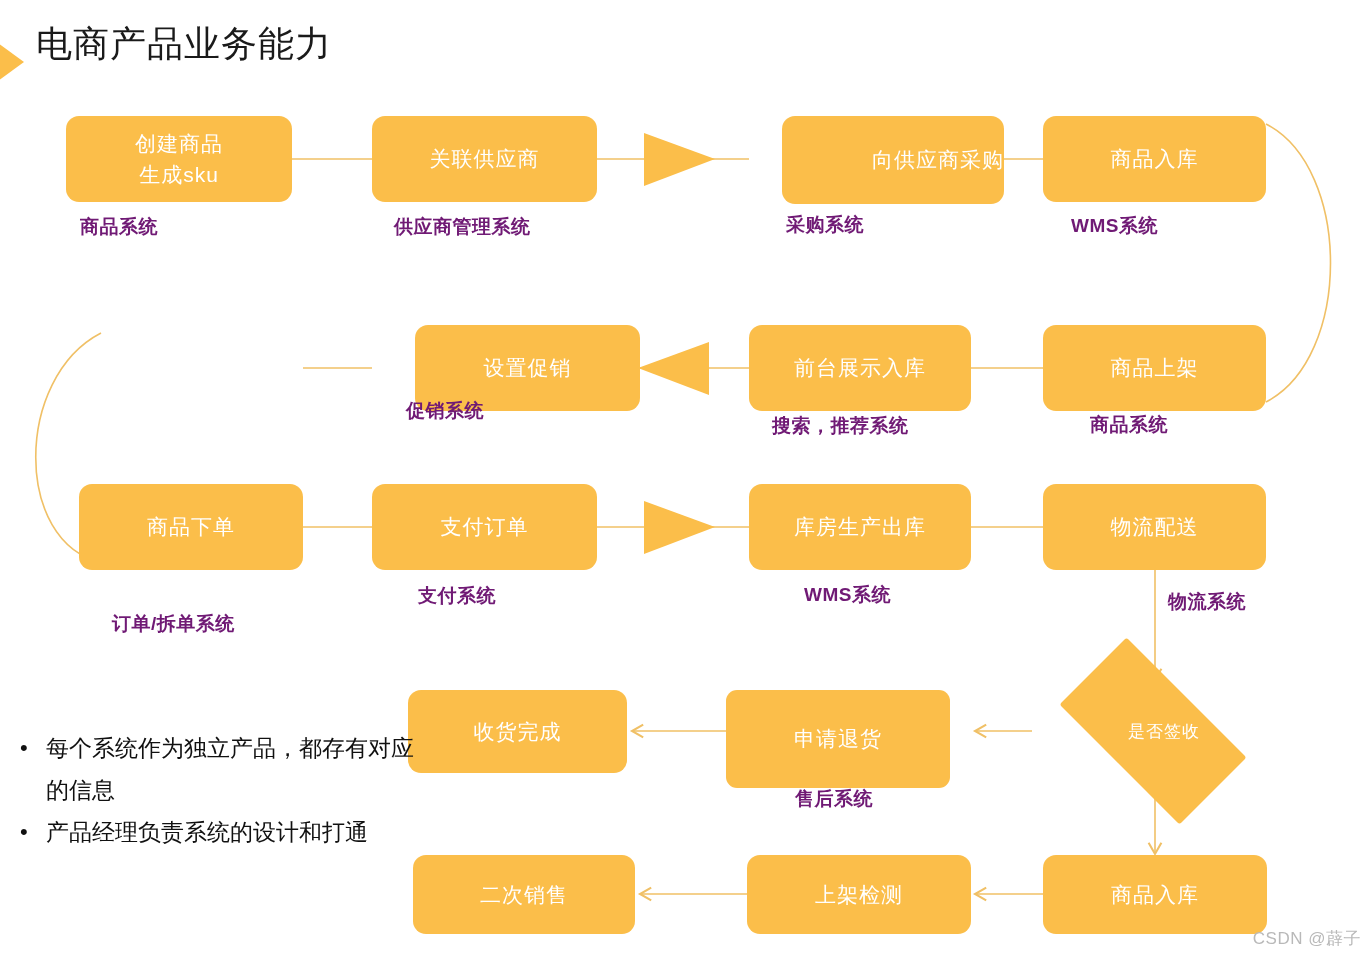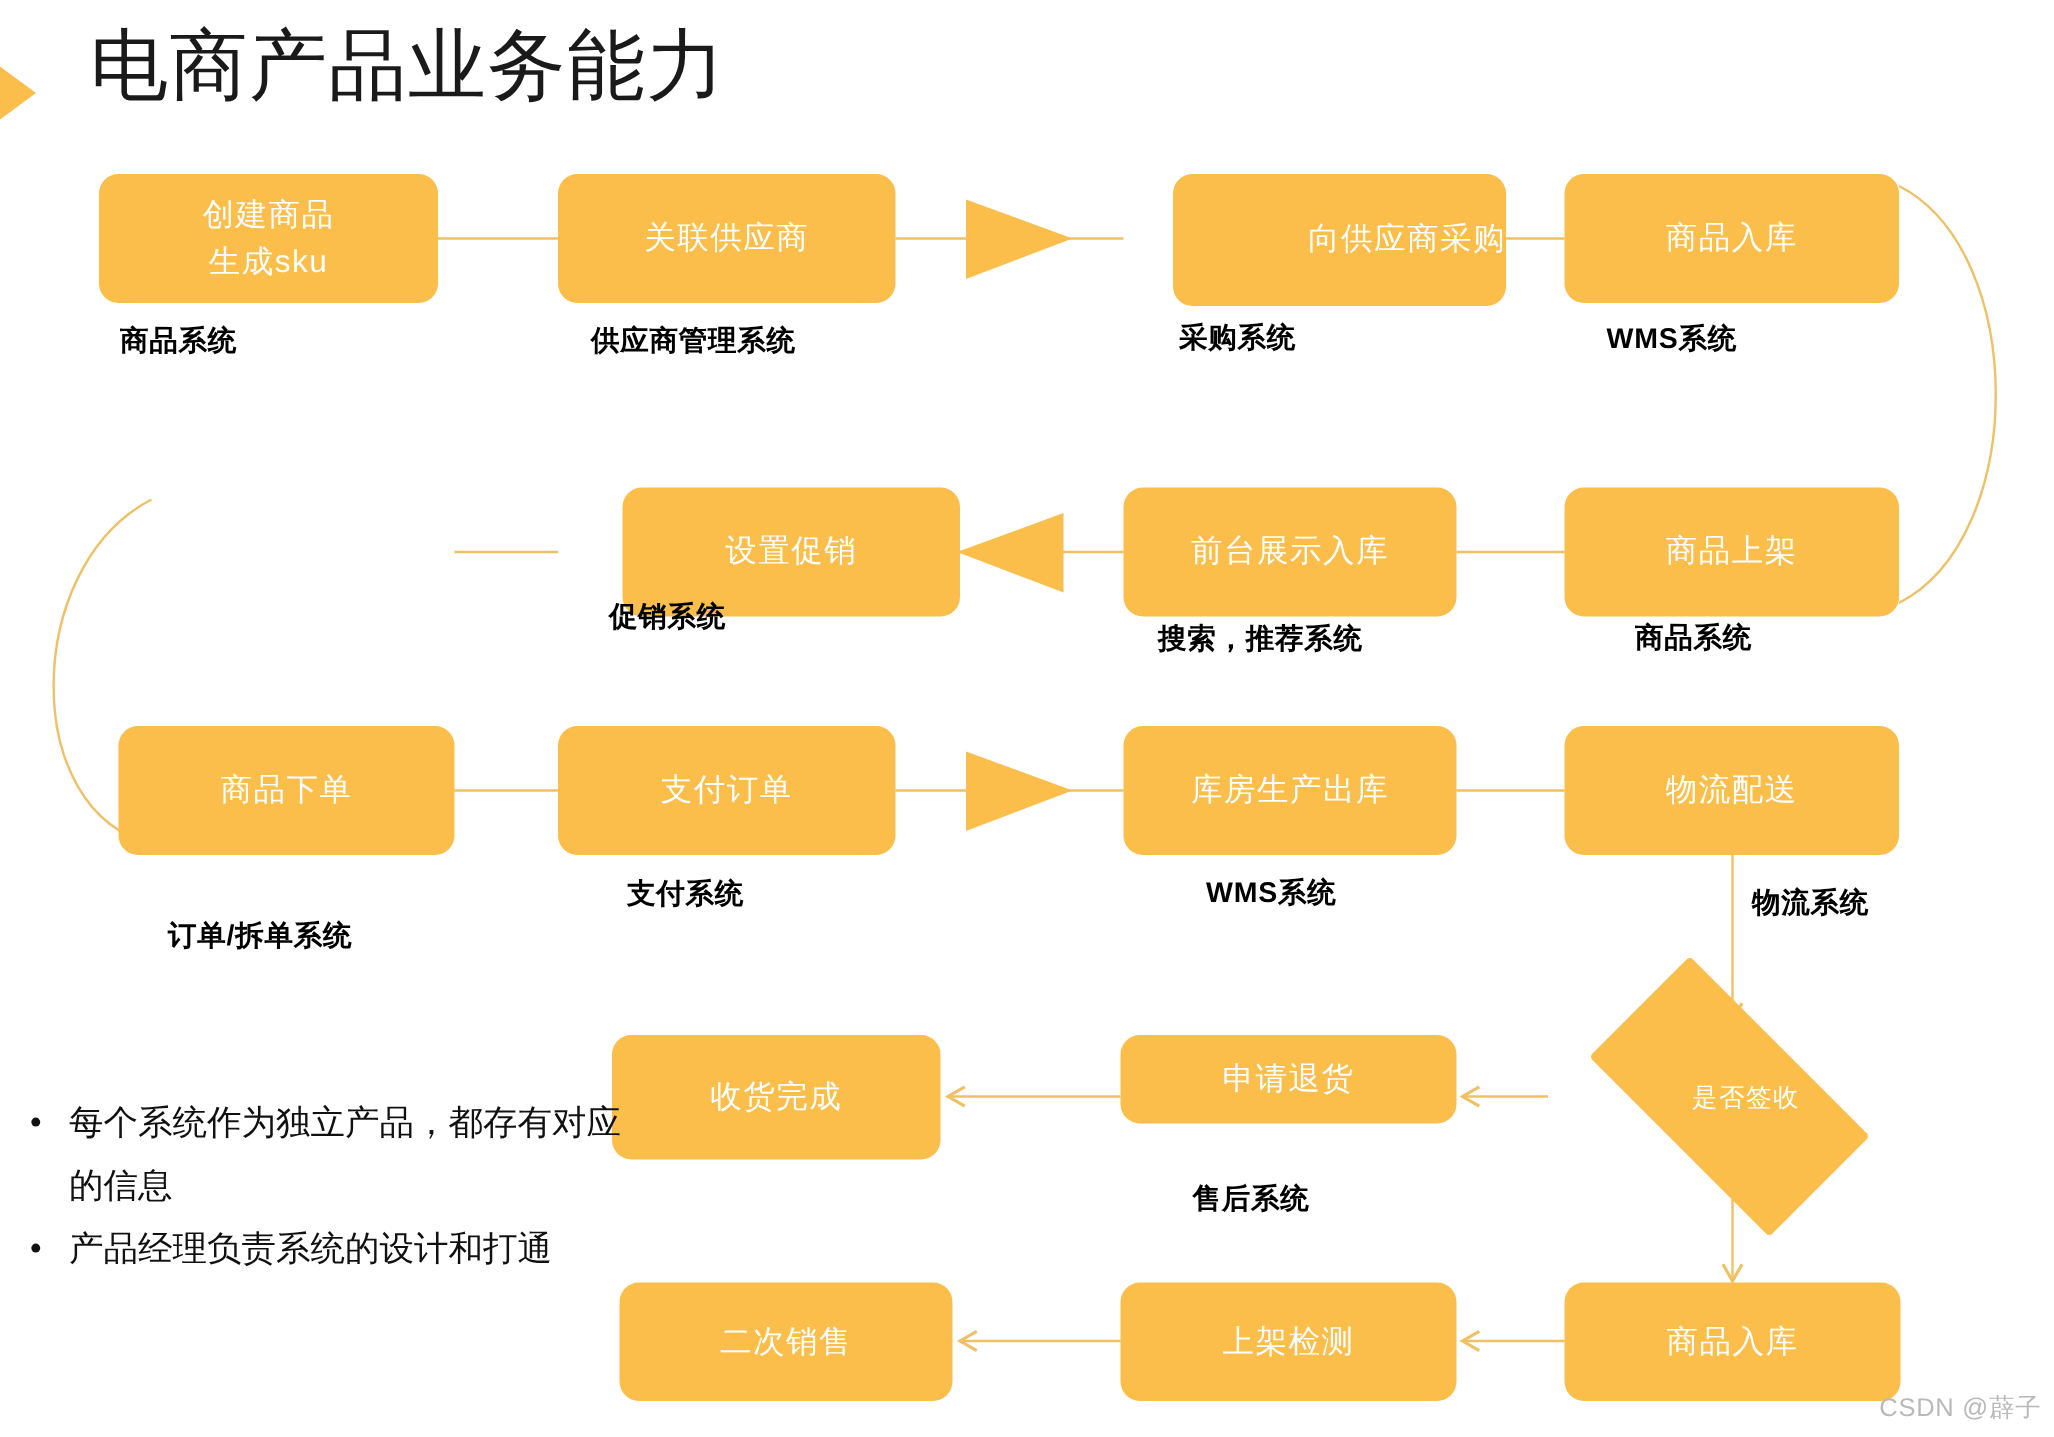--- a/index.html
+++ b/index.html
@@ -18,22 +18,22 @@
   #title-marker{
     position:absolute;
     left:-6px; top:40px;
     width:0;height:0;
     border-top:22px solid transparent;
     border-bottom:22px solid transparent;
     border-left:30px solid #FBBE4A;
   }
   #page-title{
     position:absolute;
-    left:60px; top:11px;
-    font-size:52px;
+    left:36px; top:11px;
+    font-size:36px;
     line-height:66px;
     color:#1a1a1a;
     letter-spacing:1px;
     white-space:nowrap;
     font-weight:400;
   }
   
   #links{
     position:absolute;
     left:0; top:0;
@@ -76,21 +76,21 @@
     font-size:17px;
     letter-spacing:1px;
     padding-left:22px;
     box-sizing:border-box;
   }
   
   .caption{
     position:absolute;
     font-size:19px;
     font-weight:bold;
-    color:#000000;
+    color:#701a75;
     white-space:nowrap;
     letter-spacing:.5px;
     z-index:4;
   }
   
   #bullets{
     position:absolute;
     left:14px; top:727px;
     width:420px;
     color:#111111;
@@ -227,21 +227,21 @@
 
   <div class="caption" style="left:112px; top:611px;">订单/拆单系统</div>
   <div class="caption" style="left:418px; top:583px;">支付系统</div>
   <div class="caption" style="left:804px; top:582px;">WMS系统</div>
   <div class="caption" style="left:1168px; top:589px;">物流系统</div>
 
   <div class="diamond" style="left:1033px; top:664px; width:240px; height:134px;">
     <div class="dshape"></div>
     <div class="dlabel">是否签收</div>
   </div>
-  <div class="node" style="left:747px; top:690px; width:224px; height:59px;">
+  <div class="node" style="left:726px; top:690px; width:224px; height:98px;border-radius:11px;">
     <span>申请退货</span>
   </div>
   <div class="node" style="left:408px; top:690px; width:219px; height:83px;">
     <span>收货完成</span>
   </div>
   <div class="caption" style="left:795px; top:786px;">售后系统</div>
 
   <div class="node" style="left:1043px; top:855px; width:224px; height:79px;">
     <span>商品入库</span>
   </div>

